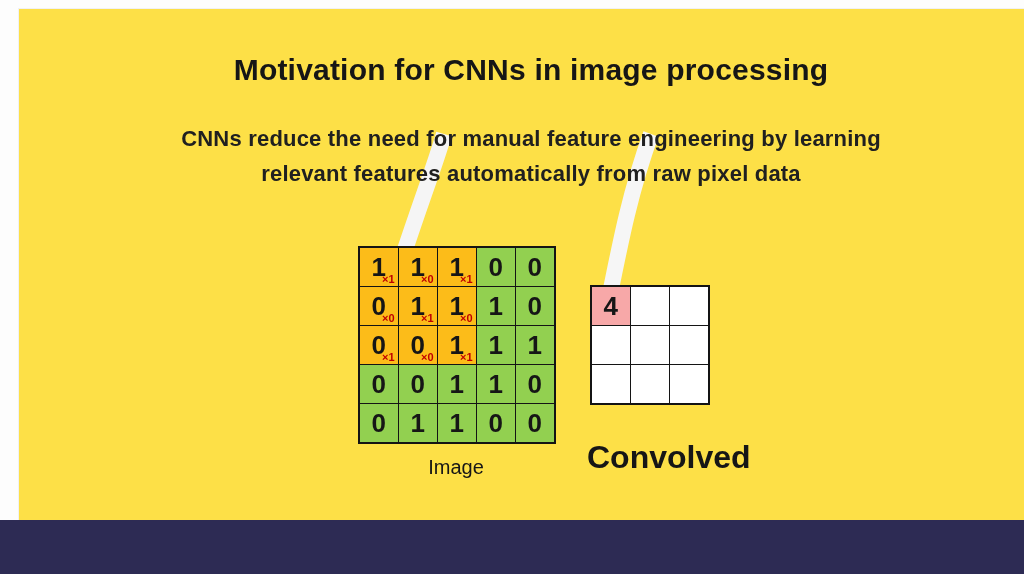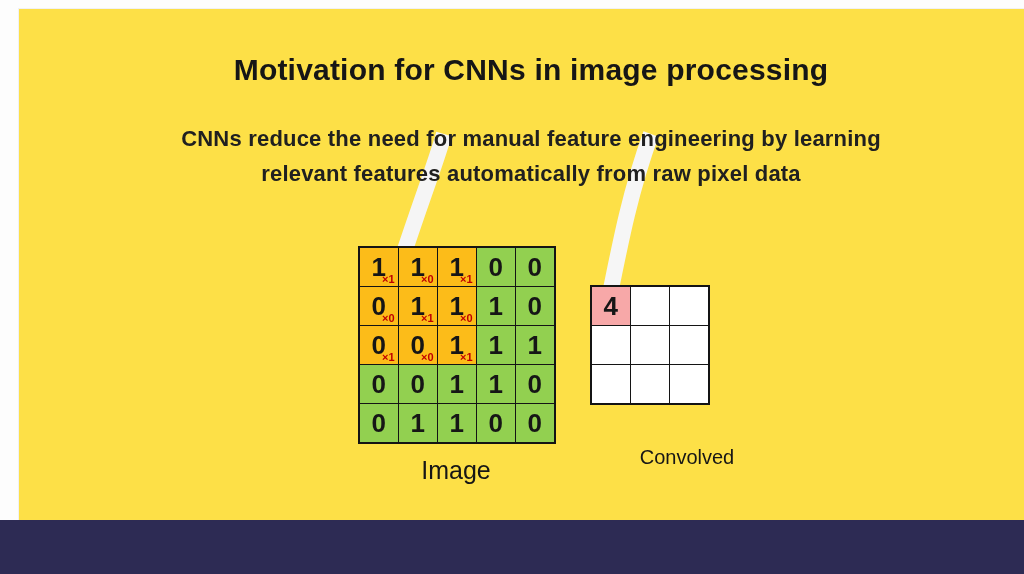--- a/index.html
+++ b/index.html
@@ -30,23 +30,23 @@
   .cell { position:relative; background:var(--imgcell,#92d050);
     display:flex; align-items:center; justify-content:center; }
   .cell .val { font-size:26px; font-weight:700; color:#161616; line-height:1; }
   .cell.kernel { background:var(--kernel,#fcbc19); }
   .cell .sub { position:absolute; right:3px; bottom:1px; font-size:11px;
     font-weight:700; color:var(--subcol,#c00000); line-height:1; }
   .conv-grid .cell { background:#ffffff; }
   .conv-grid .cell.hl { background:var(--hl,#f7a8a8); }
 
   .image-label { position:absolute; left:339px; top:447px; width:196px;
-    text-align:center; font-size:25px; font-weight:400; color:#161616; }
+    text-align:center; font-size:20px; font-weight:400; color:#161616; }
   .conv-label { position:absolute; left:568px; top:431px; width:200px;
-    text-align:center; font-size:20px; font-weight:400; color:#161616; line-height:34px; }
+    text-align:left; font-size:32px; font-weight:700; color:#161616; line-height:34px; }
 </style>
 </head>
 <body>
 
 <div class="stage">
   <div class="slide">
 
     <svg class="watermark" width="340" height="180" viewBox="0 0 340 180">
       <path d="M30 170 C 55 90, 75 40, 85 5" stroke="#f5f5f5" stroke-width="16" fill="none"></path>
       <path d="M250 170 C 262 110, 272 60, 292 5" stroke="#f6f6f6" stroke-width="16" fill="none"></path>

